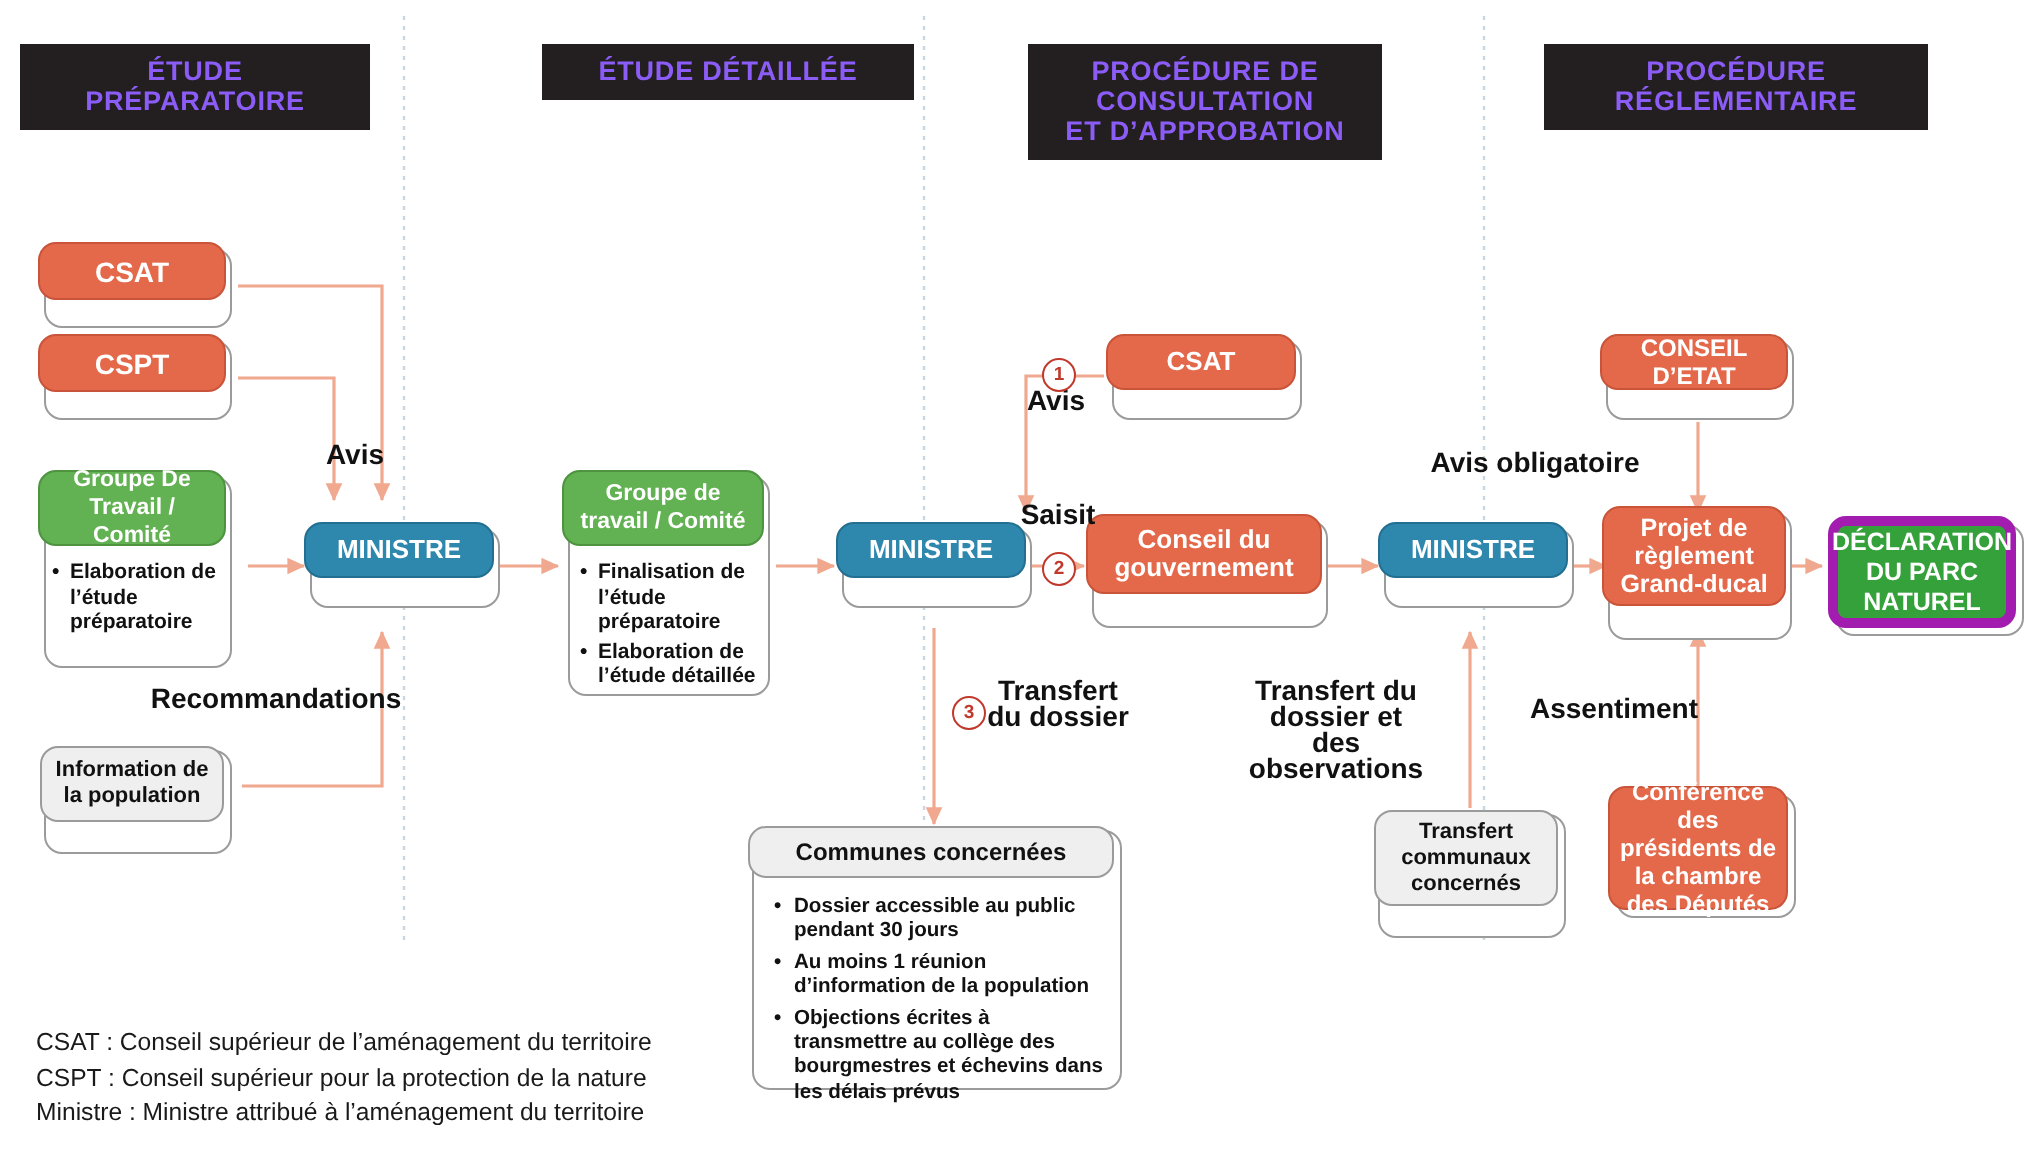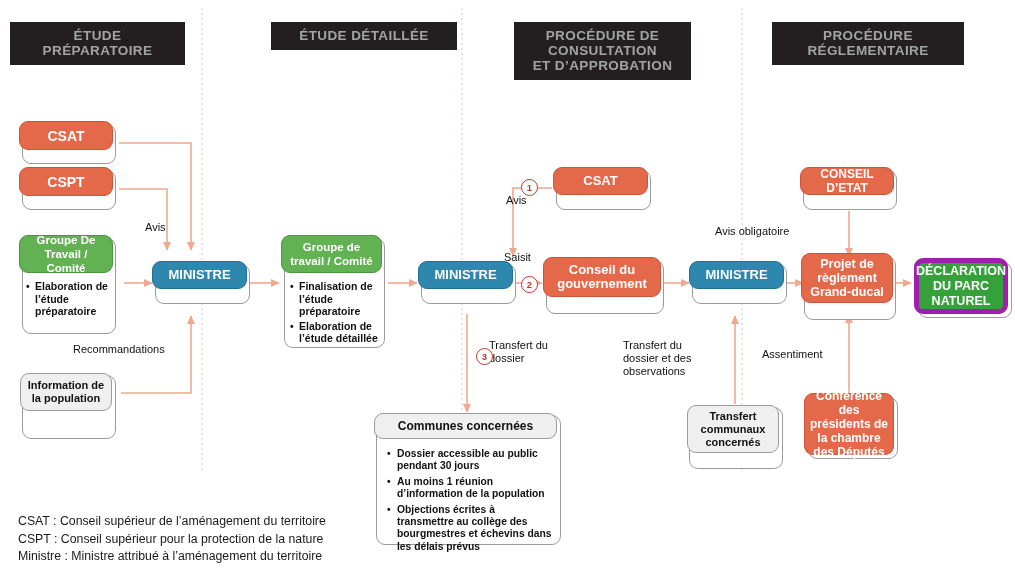--- a/index.html
+++ b/index.html
@@ -2,21 +2,21 @@
 <html><head>
 <meta charset="utf-8">
 <style>
   html,body{margin:0;padding:0;background:#ffffff;}
   body{width:1015px;height:584px;position:relative;overflow:hidden;
        font-family:"Liberation Sans",sans-serif;color:#1a1a1a;}
   #canvas{position:absolute;left:0;top:0;width:1015px;height:584px;}
   svg.wires{position:absolute;left:0;top:0;width:1015px;height:584px;pointer-events:none;}
 
   
-  .banner{position:absolute;background:#231f20;color:#a3a3a3;
+  .banner{position:absolute;background:#231f20;color:#8b5cf6;
           font-weight:bold;letter-spacing:.4px;text-align:center;
           font-size:13.5px;line-height:15px;padding:6px 10px 7px;
           box-sizing:border-box;}
   .banner .ln{display:block;}
 
   
   .node{position:absolute;box-sizing:border-box;}
   .node .frame{position:absolute;left:0;top:0;width:100%;height:100%;
                border:1px solid #9b9b9b;border-radius:9px;background:#fff;box-sizing:border-box;}
   .node .head{position:absolute;left:-3px;top:-3px;right:3px;
@@ -59,22 +59,22 @@
                    background:#efefef;border:1px solid #9b9b9b;border-radius:9px;
                    display:flex;align-items:center;justify-content:center;
                    font-weight:bold;font-size:12px;color:#111;box-sizing:border-box;}
   .listcard .lbody{position:absolute;left:10px;right:8px;top:32px;
                    font-size:10.3px;line-height:12.4px;font-weight:bold;color:#111;}
   .listcard .lbody ul{margin:0;padding:0;list-style:none;}
   .listcard .lbody li{position:relative;padding-left:10px;margin-bottom:3px;}
   .listcard .lbody li:before{content:"\2022";position:absolute;left:0;top:0;}
 
   
-  .elabel{position:absolute;font-size:11px;font-weight:normal;color:#111;
-          line-height:13px;text-align:left;}
+  .elabel{position:absolute;font-size:14px;font-weight:bold;color:#111;
+          line-height:13px;text-align:center;}
   
   .step{position:absolute;width:15px;height:15px;border-radius:50%;
         border:1.3px solid #c0392b;color:#c0392b;background:#fff;
         font-size:9.5px;font-weight:bold;display:flex;align-items:center;justify-content:center;}
   
   .legend{position:absolute;font-size:12.3px;line-height:17.5px;color:#1a1a1a;}
 </style>
 </head>
 <body>
 
@@ -166,21 +166,21 @@
     </div>
   </div>
 
   <div class="node" style="left:155px;top:264px;width:95px;height:40px;">
     <div class="frame"></div>
     <div class="head blue" style="height:28px;font-size:13px;">
       <span>MINISTRE</span>
     </div>
   </div>
 
-  <div class="plain" style="left:22px;top:375px;width:94px;height:64px;">
+  <div class="plain" style="left:22px;top:375px;width:94px;height:52px;">
     <div class="inner" style="height:38px;">
       <span>Information de la population</span>
     </div>
   </div>
 
   <div class="elabel" style="left:145px;top:221px;width:65px;">
     <span>Avis</span>
   </div>
   <div class="elabel" style="left:73px;top:343px;width:130px;">
     <span>Recommandations</span>

